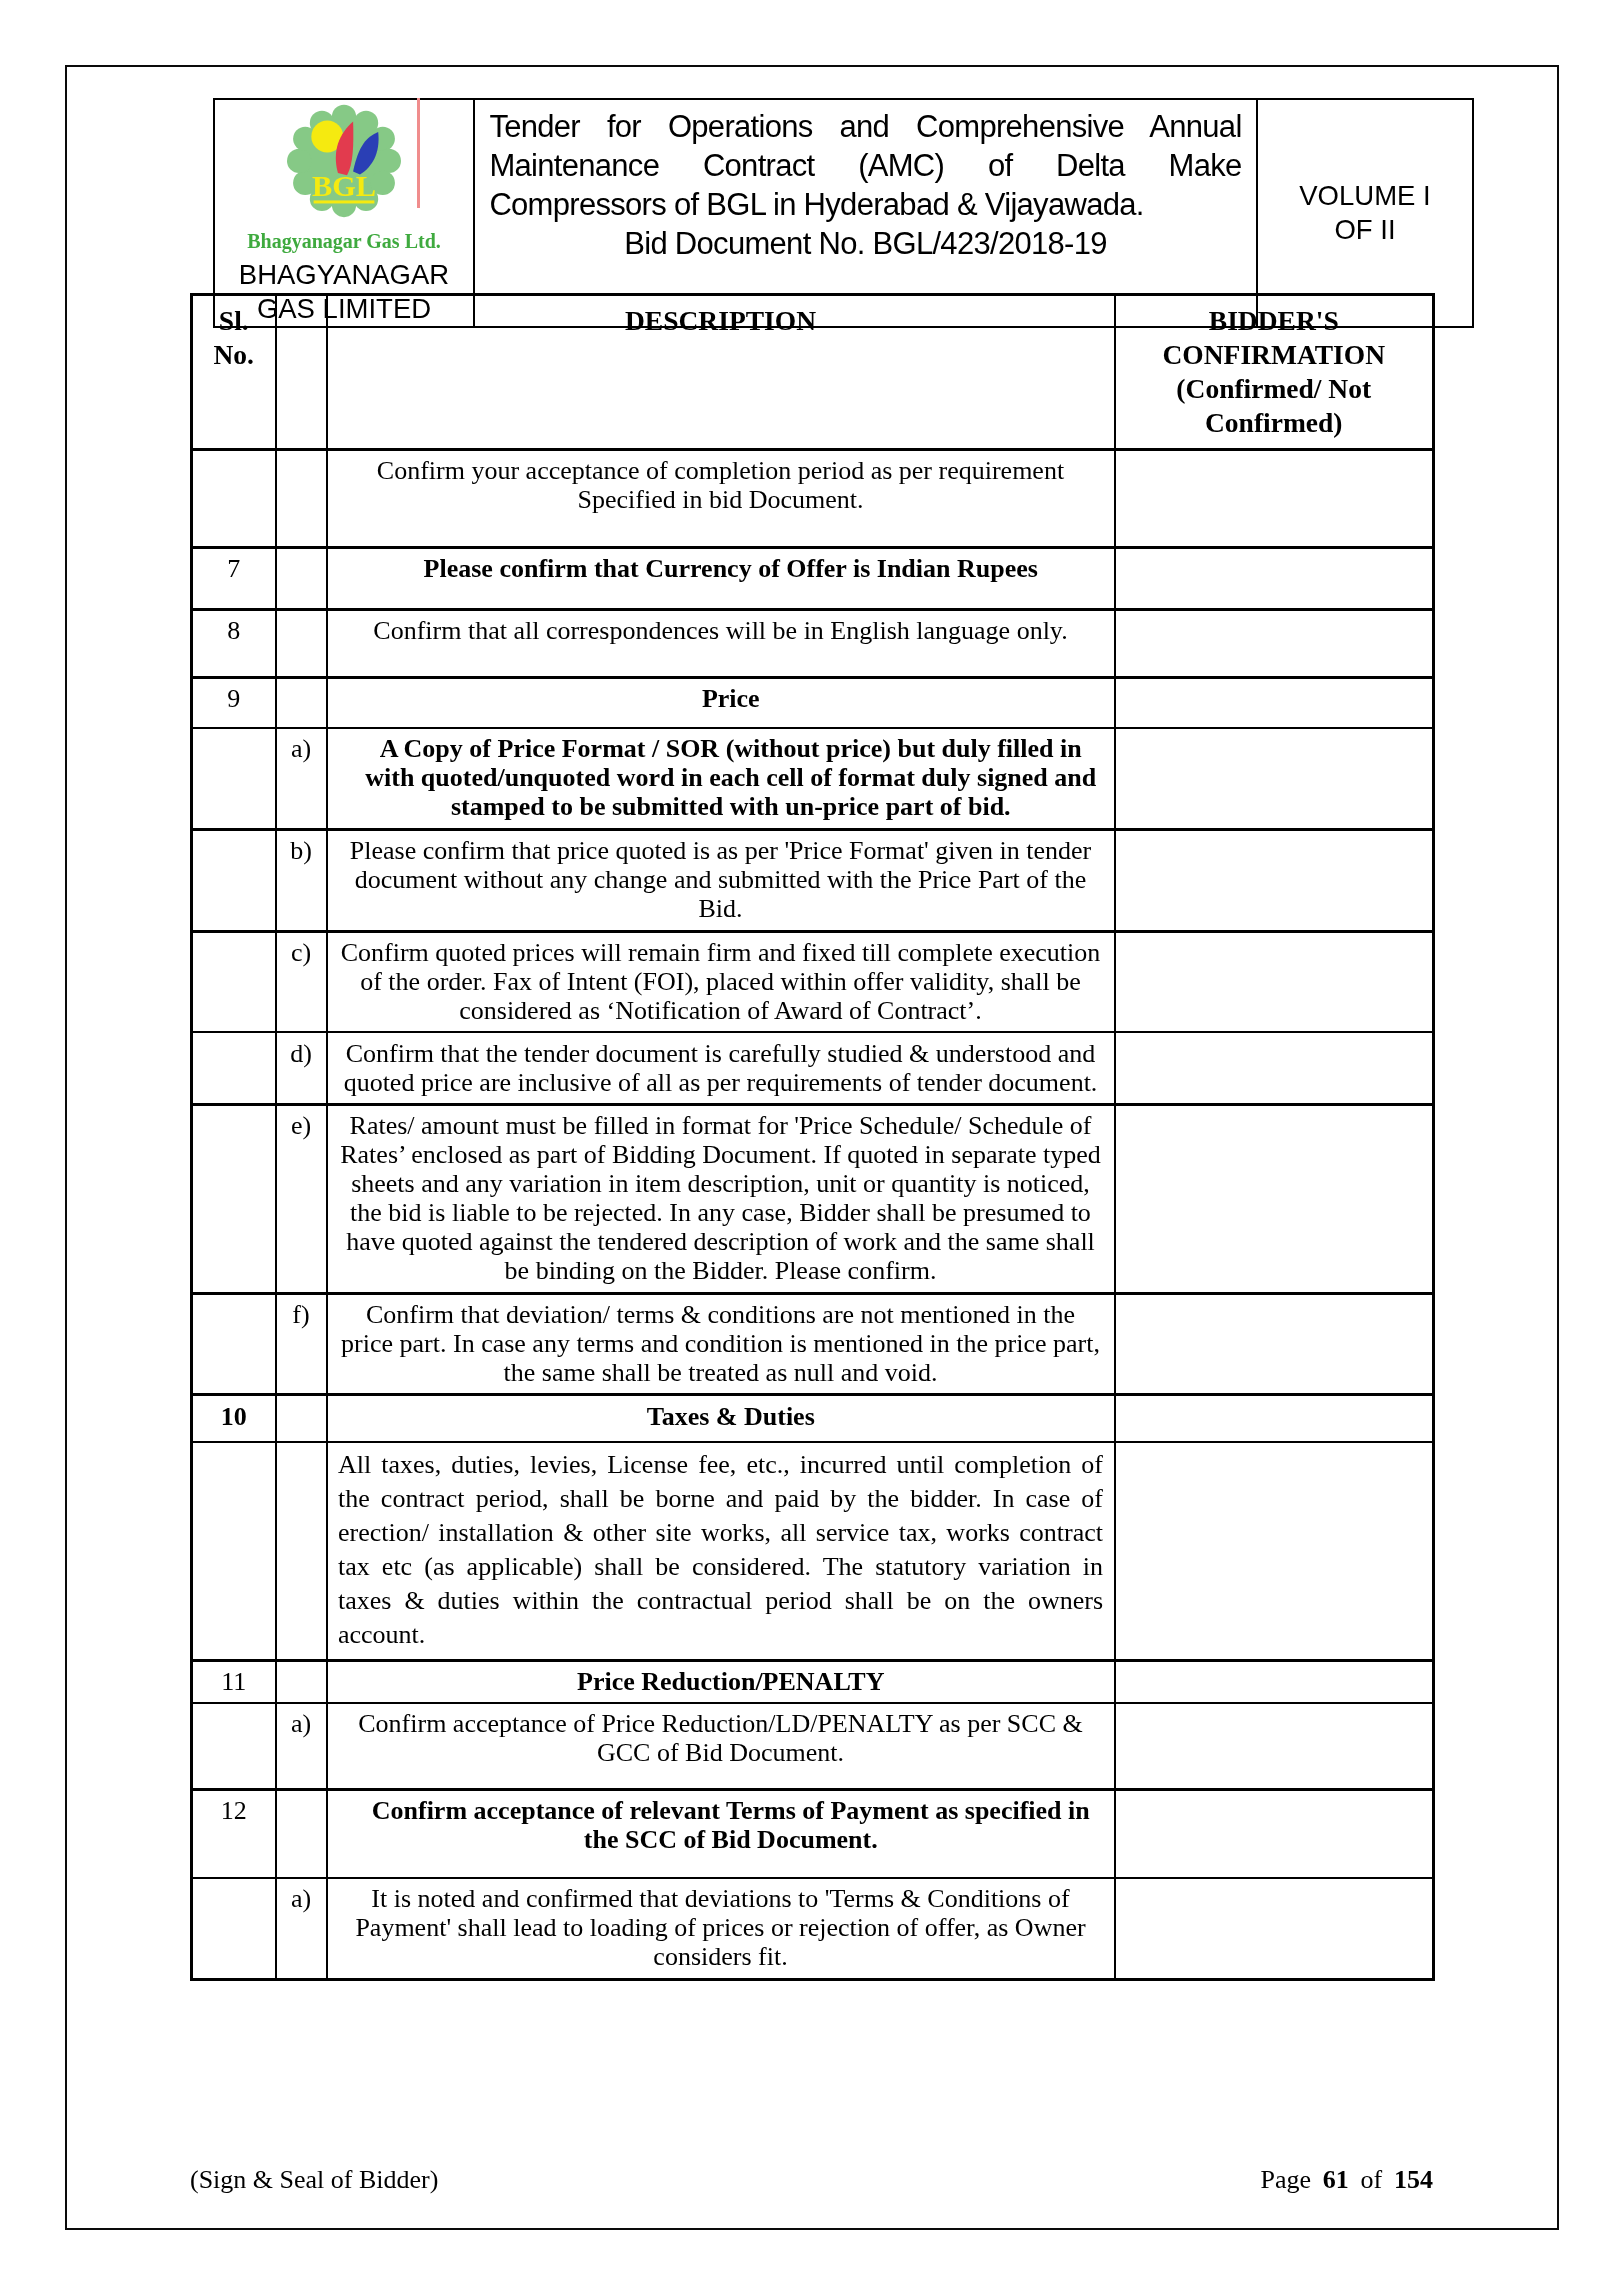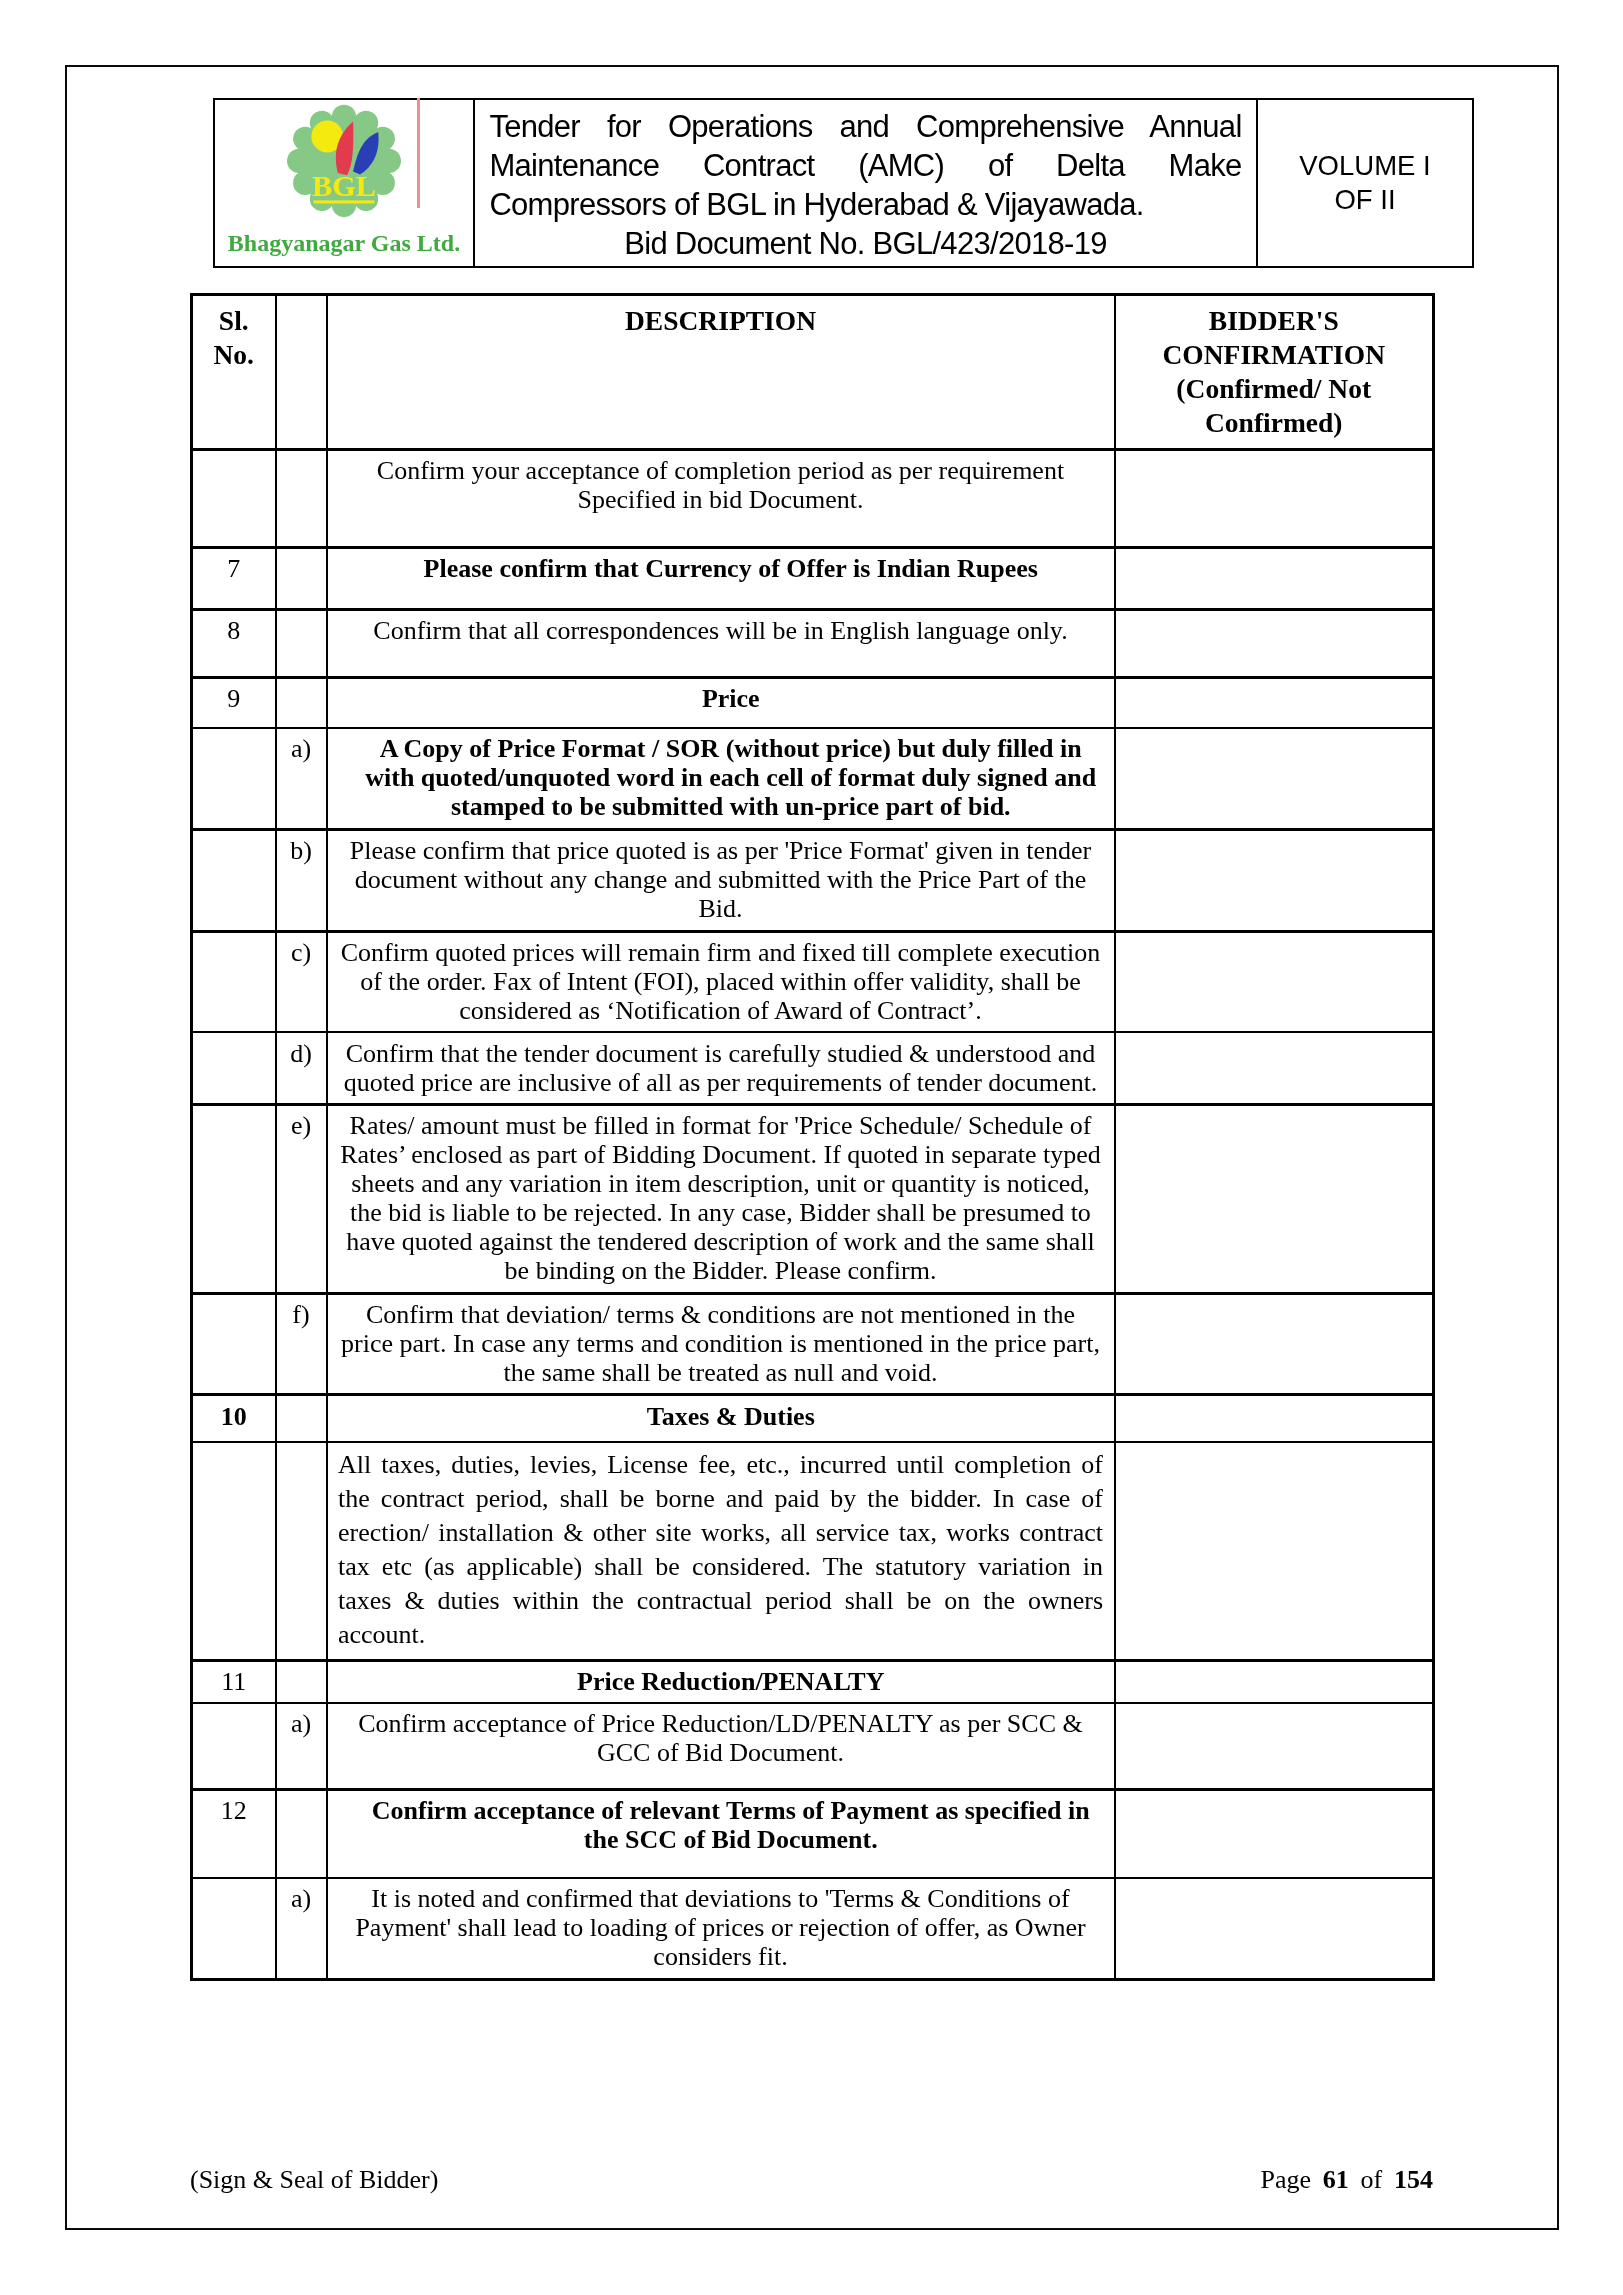--- a/index.html
+++ b/index.html
@@ -19,21 +19,21 @@
   }
   .logo-cell{width:258px;box-sizing:border-box;display:flex;flex-direction:column;align-items:center;padding-top:2.6px;position:relative;}
   .title-cell{flex:1;box-sizing:border-box;border-left:2px solid #000;padding:6.5px 14.4px 3.9px 14.4px;
     font-family:"Liberation Sans",sans-serif;font-size:31px;line-height:39px;letter-spacing:-0.7px;}
   .volume-cell{width:216px;box-sizing:border-box;border-left:2px solid #000;display:flex;flex-direction:column;
     align-items:center;justify-content:center;font-family:"Liberation Sans",sans-serif;font-size:27.5px;line-height:34px;}
   .title-line-justify{text-align:justify;text-align-last:justify;}
   .title-line-left{text-align:justify;}
   .title-line-center{text-align:center;}
   .red-rule{position:absolute;top:-2px;left:202px;width:3.3px;height:110px;background:#f08d8d;}
-  .logo-caption{font-size:24px;font-weight:bold;color:#3faa3f;margin-top:-3.9px;font-family:"Liberation Serif",serif;}
+  .logo-caption{font-size:20px;font-weight:bold;color:#3faa3f;margin-top:-3.9px;font-family:"Liberation Serif",serif;}
   .company-name{font-family:"Liberation Sans",sans-serif;font-size:27.5px;line-height:34px;text-align:center;margin-top:5.2px;}
   
   .main-table-wrap{position:absolute;left:190px;top:293px;width:1243px;}
   table.main{border-collapse:collapse;table-layout:fixed;width:100%;border:3.3px solid #000;}
   table.main td{border:2px solid #000;border-bottom-width:1.3px;vertical-align:top;box-sizing:border-box;
     font-size:26px;line-height:29px;padding:5.2px 10.5px 6.5px 10.5px;overflow:hidden;}
   table.main tr.thick td{border-bottom-width:3.3px;}
   td.c-num{text-align:center;padding:5.2px 2.6px;}
   td.c-letter{text-align:center;padding:5.2px 2.6px;}
   td.c-desc{text-align:center;}
@@ -72,20 +72,21 @@
           <circle cx="49" cy="47" r="16"></circle>
           <circle cx="71" cy="26" r="16"></circle>
       </g>
       <circle cx="78" cy="44" r="21" fill="#f5ea10"></circle>
       <path d="M92,92 C84,62 94,40 112,24 C113,56 112,80 104,95 Z" fill="#e23b4e"></path>
       <path d="M112,90 C119,56 130,44 145,38 C148,66 137,84 121,94 Z" fill="#2a3fb5"></path>
       <text x="100" y="122" text-anchor="middle" font-family="Liberation Serif, serif" font-weight="bold" font-size="40" fill="#f5ea10">BGL</text>
       <rect x="60" y="128" width="80" height="4" fill="#f5ea10"></rect>
     </svg>
     <div class="logo-caption">Bhagyanagar Gas Ltd.</div>
+    <div class="company-name">BHAGYANAGAR GAS LIMITED</div>
     <div class="red-rule"></div>
   </div>
   <div class="title-cell">
     <div class="title-line-justify">Tender for Operations and Comprehensive Annual</div>
     <div class="title-line-justify">Maintenance Contract (AMC) of Delta Make</div>
     <div class="title-line-left">Compressors of BGL in Hyderabad &amp; Vijayawada.</div>
     <div class="title-line-center">Bid Document No. BGL/423/2018-19</div>
   </div>
   <div class="volume-cell">
     <div>VOLUME I</div>

